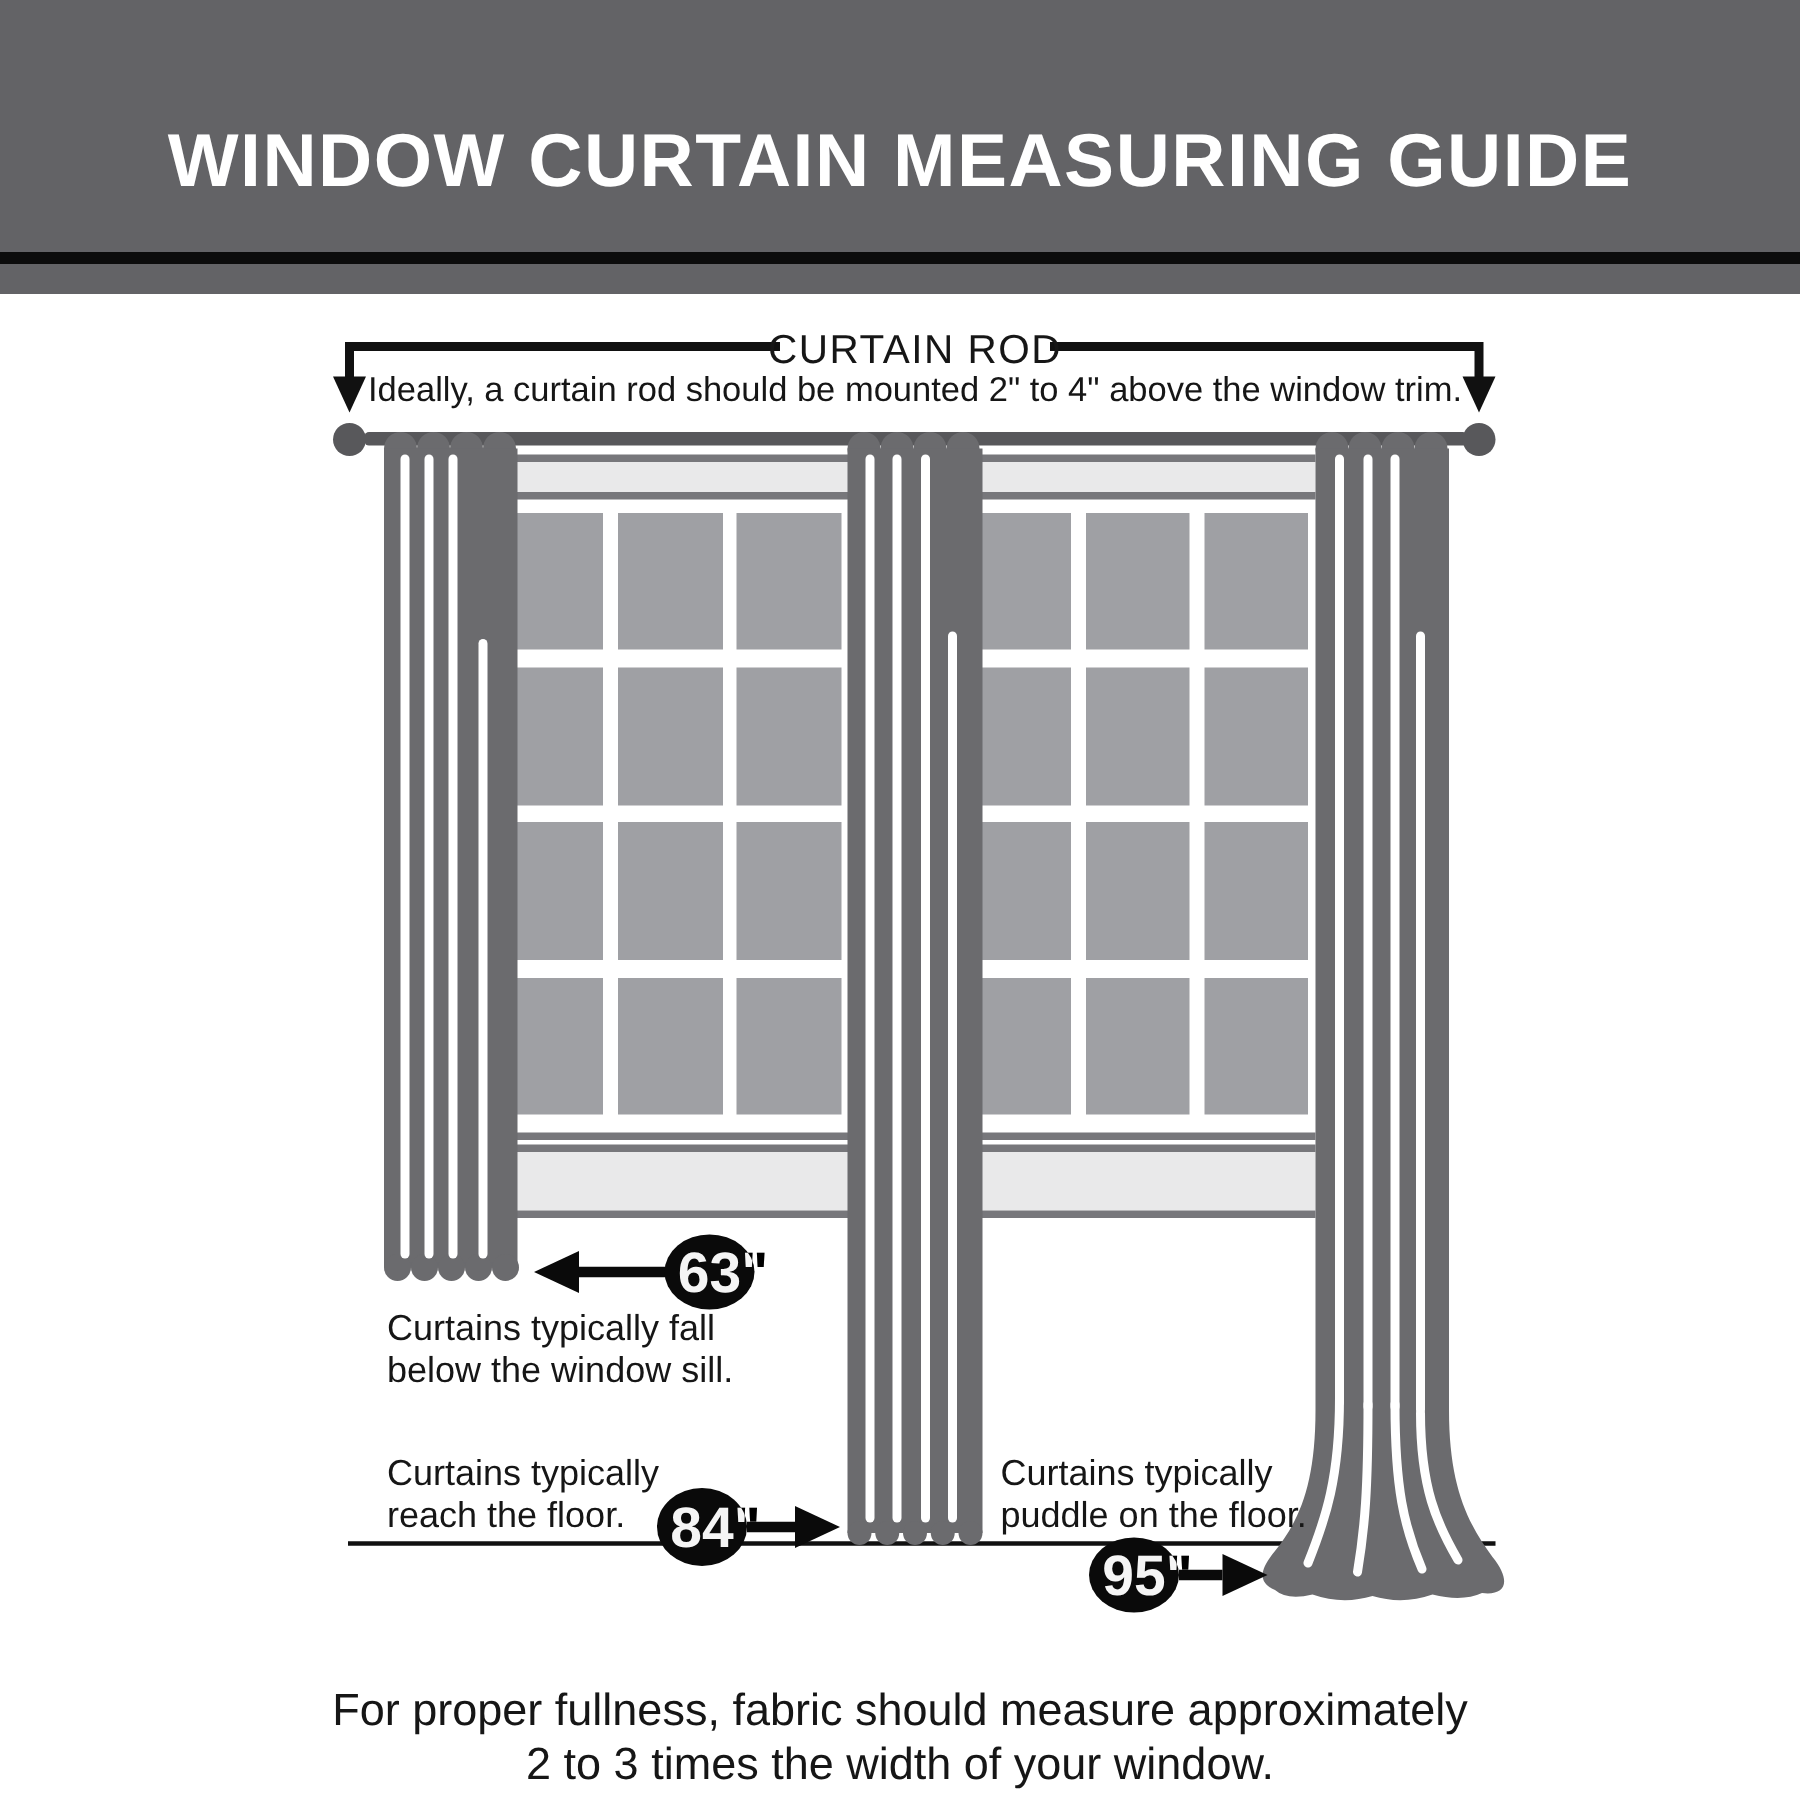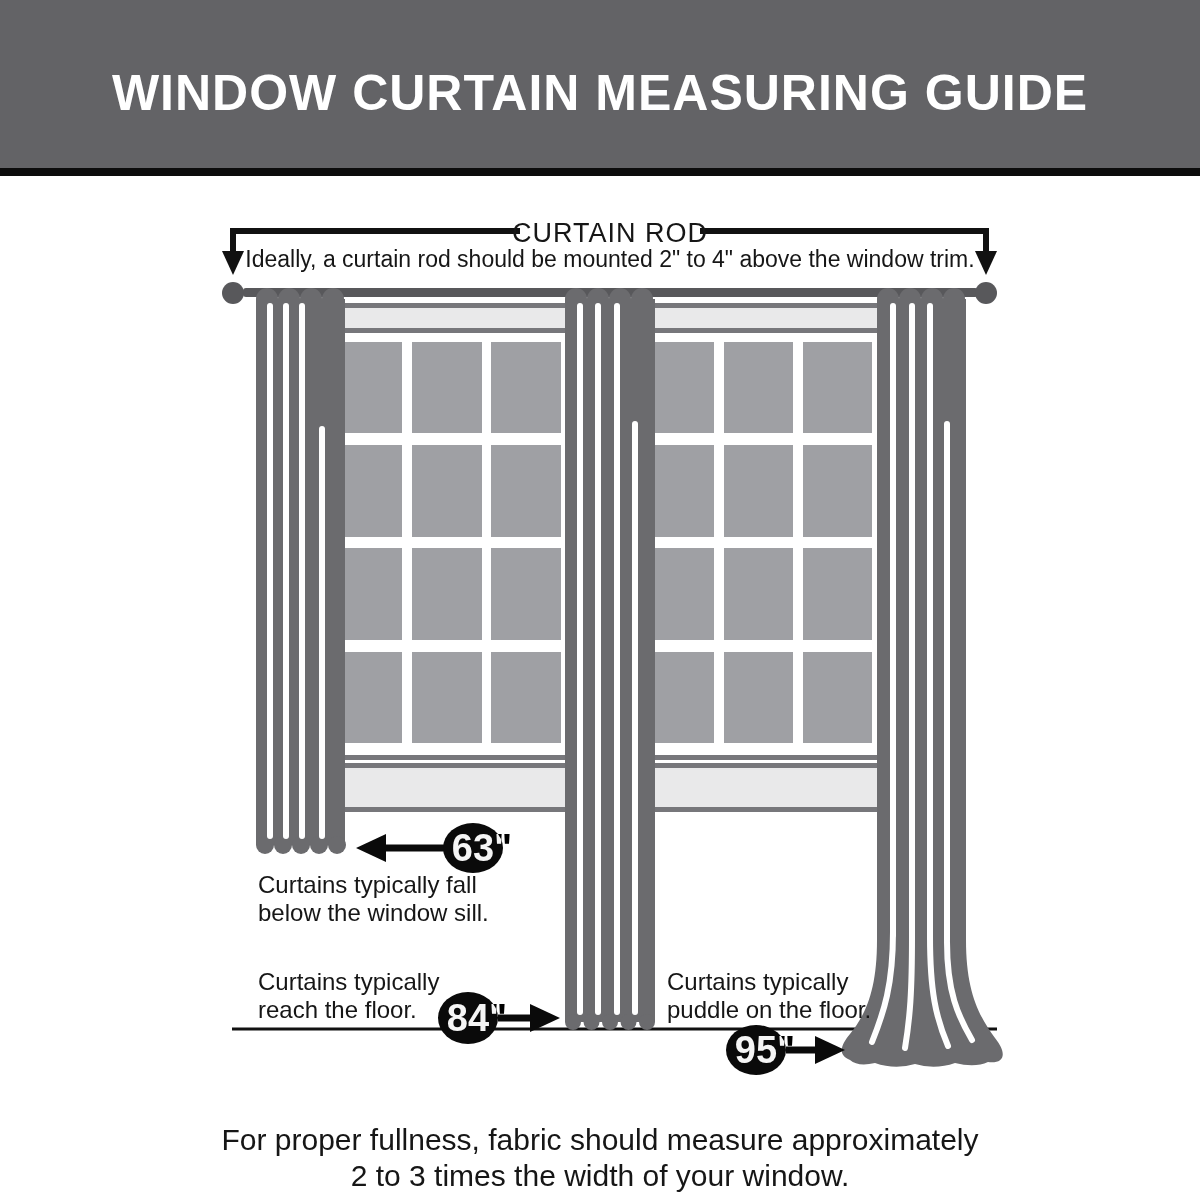--- a/index.html
+++ b/index.html
@@ -1,21 +1,21 @@
 <!DOCTYPE html>
 <html><head>
 <meta charset="utf-8">
 <style>
   html,body{margin:0;padding:0;}
   body{
     width:1200px;height:1200px;position:relative;background:#ffffff;
     font-family:"Liberation Sans","DejaVu Sans",sans-serif;overflow:hidden;
   }
   .banner{
-    position:absolute;left:0;top:0;width:1200px;height:168px;
+    position:absolute;left:0;top:0;width:1200px;height:196px;
     background:#636366;display:flex;align-items:center;justify-content:center;
   }
   .banner-rule{
     position:absolute;left:0;top:168px;width:1200px;height:8px;background:#0c0c0c;
   }
   .banner h1{
     margin:0;margin-top:18px;color:#ffffff;font-size:50px;font-weight:800;
     letter-spacing:1px;white-space:nowrap;
   }
   svg{position:absolute;left:0;top:0;}

